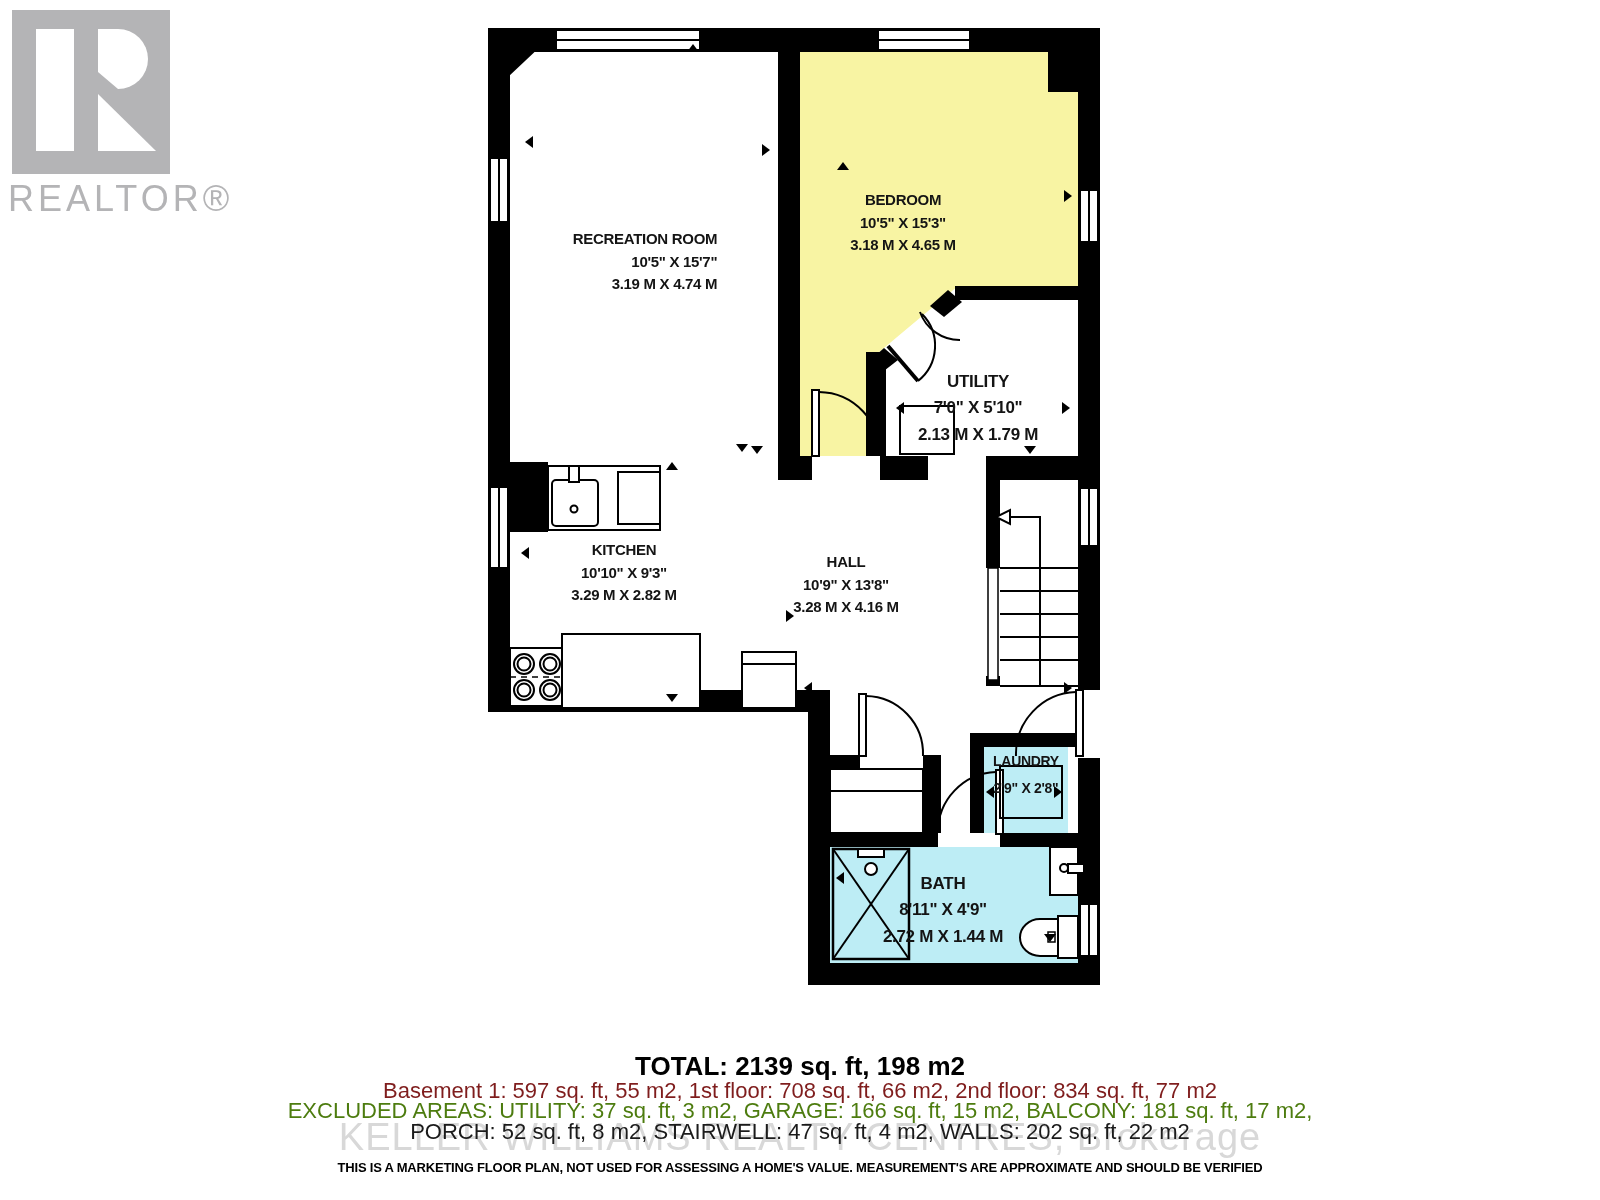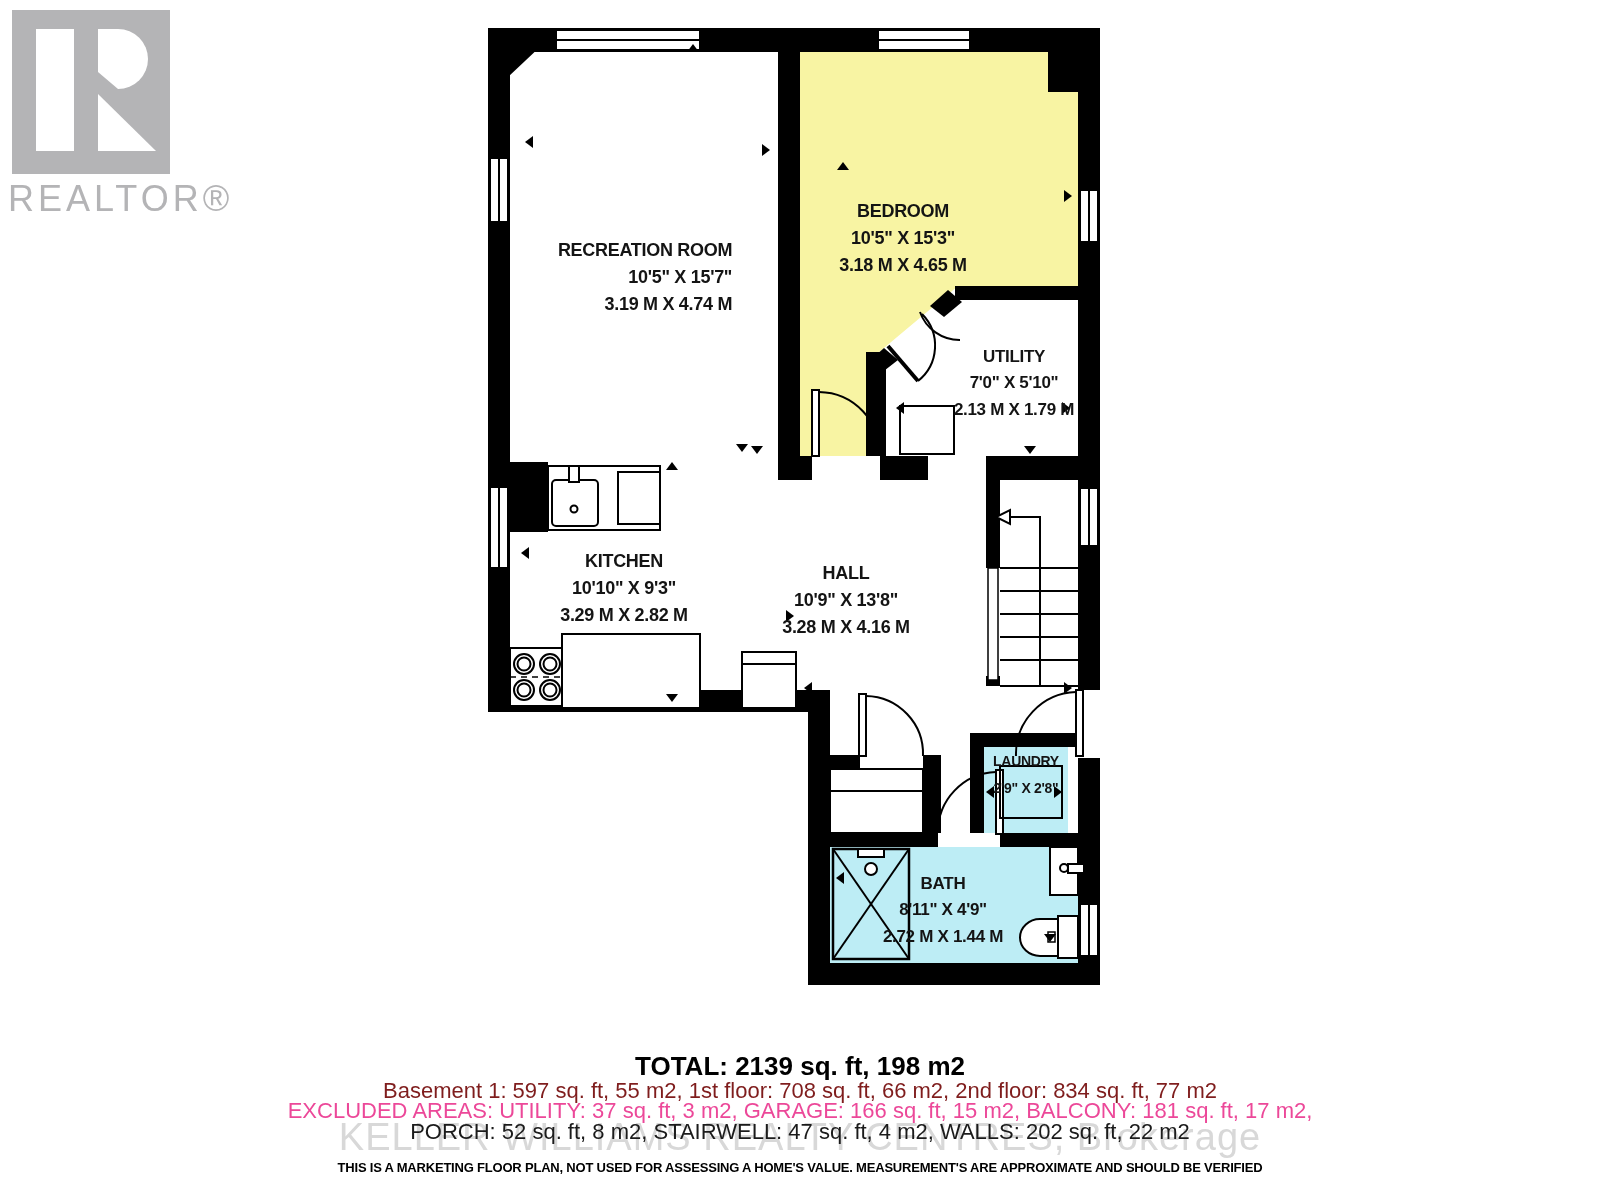--- a/index.html
+++ b/index.html
@@ -8,30 +8,30 @@
   .abs{position:absolute;}
   svg{display:block;}
   
   #logo-box{left:12px;top:10px;width:158px;height:164px;}
   #logo-text{left:8px;top:178px;width:190px;font-size:36px;letter-spacing:4px;color:#b4b4b6;
              font-weight:400;}
   
   .room-label{position:absolute;transform:translateX(-50%);text-align:center;font-weight:700;
               color:#141414;line-height:1.5;white-space:nowrap;letter-spacing:-0.3px;}
   .room-label .rname,.room-label .rdim{display:block;}
-  .lab-19{font-size:18px;margin-top:9px;}
+  .lab-19{font-size:15px;}
   .lab-17{font-size:17px;line-height:1.55;}
   .room-label--laundry{transform:none;width:84px;overflow:hidden;display:flex;
                        flex-direction:column;align-items:center;font-size:14px;line-height:1.95;}
   .room-label--laundry .rname,.room-label--laundry .rdim{white-space:nowrap;flex:none;}
   
   .sumline{position:absolute;left:0;width:100%;text-align:center;z-index:2;}
   #sum-total{top:1051px;font-size:26px;font-weight:700;color:#000;}
   #sum-floors{top:1078px;font-size:22px;font-weight:400;color:#7f1d1d;}
-  #sum-excl1{top:1098px;font-size:22px;font-weight:400;color:#ec4899;}
+  #sum-excl1{top:1098px;font-size:22px;font-weight:400;color:#4d7c0f;}
   #sum-excl2{top:1119px;font-size:22px;font-weight:400;color:#1b1b1b;}
   #watermark{top:1116px;font-size:38px;font-weight:400;color:#d8d8d8;z-index:1;letter-spacing:1px;}
   #disclaimer{top:1160px;font-size:13px;font-weight:700;color:#000;letter-spacing:-0.2px;}
 </style>
 </head>
 <body>
 
 <div id="canvas">
 
   <div class="abs" id="logo-box">
@@ -195,21 +195,21 @@
     <span class="rdim">10'5" X 15'7"</span>
     <span class="rdim">3.19 M X 4.74 M</span>
   </div>
 
   <div class="room-label lab-19" style="left:903px;top:189px;">
     <span class="rname">BEDROOM</span>
     <span class="rdim">10'5" X 15'3"</span>
     <span class="rdim">3.18 M X 4.65 M</span>
   </div>
 
-  <div class="room-label lab-17" style="left:978px;top:344px;margin-left:36px;">
+  <div class="room-label lab-17" style="left:978px;top:369px;">
     <span class="rname">UTILITY</span>
     <span class="rdim">7'0" X 5'10"</span>
     <span class="rdim">2.13 M X 1.79 M</span>
   </div>
 
   <div class="room-label lab-19" style="left:624px;top:539px;">
     <span class="rname">KITCHEN</span>
     <span class="rdim">10'10" X 9'3"</span>
     <span class="rdim">3.29 M X 2.82 M</span>
   </div>

